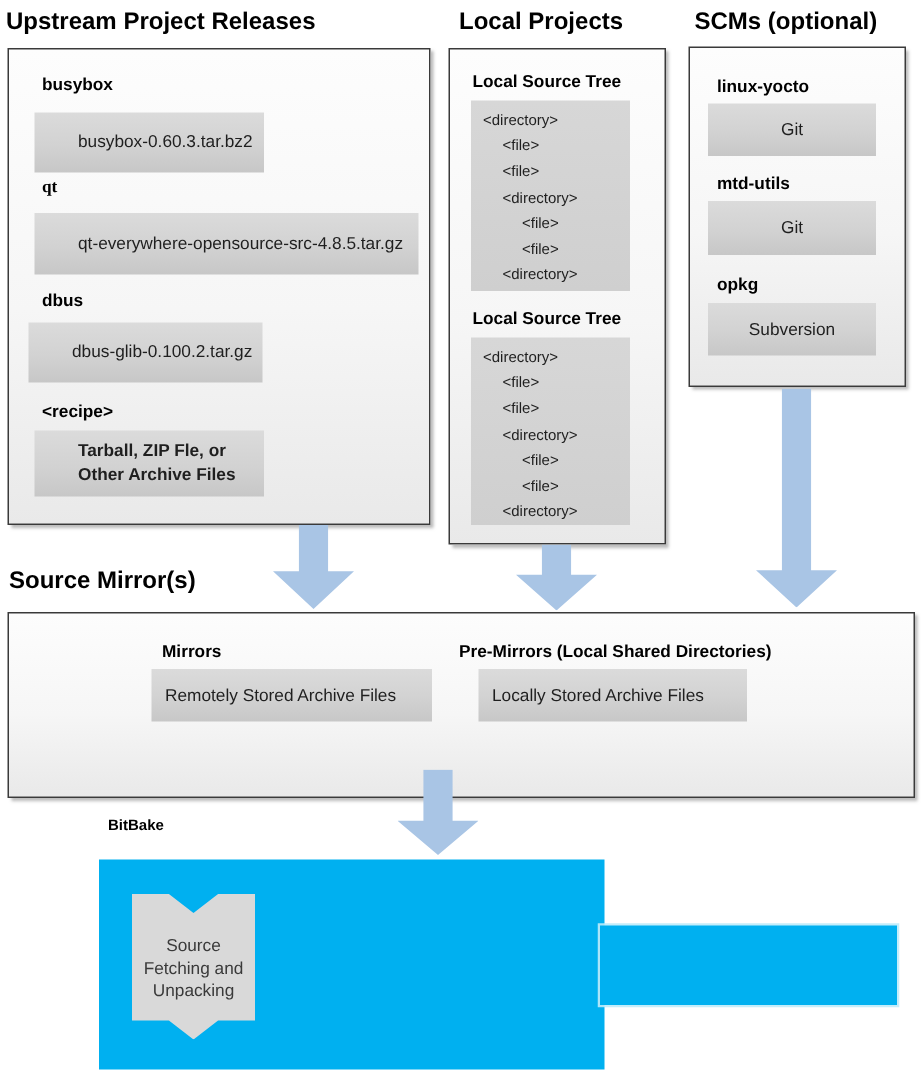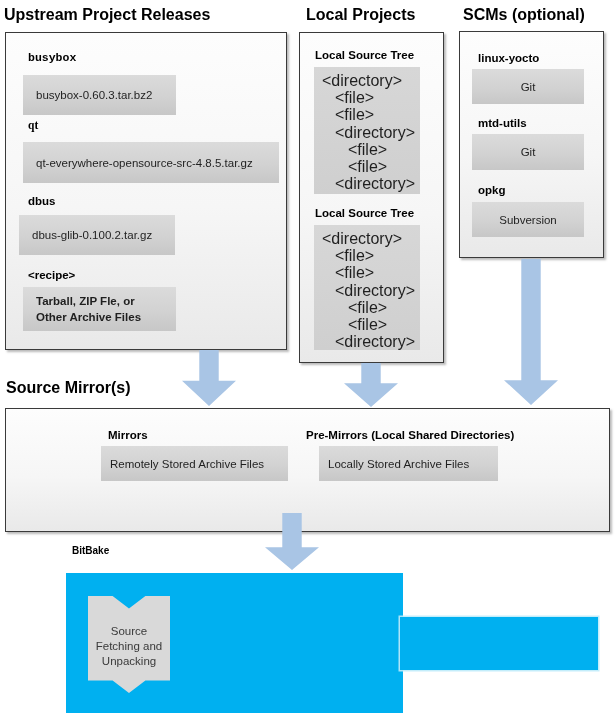--- a/index.html
+++ b/index.html
@@ -14,27 +14,27 @@
     background:linear-gradient(180deg,#fdfdfd 0%,#f6f6f6 55%,#e9e9e9 100%);
     box-shadow:2px 2px 2px rgba(130,130,130,0.55);
   }
   .glabel{position:absolute; font-size:11.5px; font-weight:bold; white-space:nowrap;}
   .gbox{
     position:absolute; box-sizing:border-box;
     background:linear-gradient(180deg,#dbdbdb 0%,#d2d2d2 55%,#c7c7c7 100%);
     font-size:11.5px; color:#1f1f1f;
     display:flex; align-items:center; white-space:nowrap;
   }
-  .gbox.padded{padding-left:13px;}
+  .gbox.padded{padding-left:29px;}
   .gbox.centered{justify-content:center;}
   .gbox.prelines{white-space:pre-line; line-height:16px;}
   .treebox{
     position:absolute; box-sizing:border-box;
     background:linear-gradient(180deg,#d7d7d7 0%,#cfcfcf 100%);
-    font-size:16px; color:#1f1f1f; padding-top:5px;
+    font-size:10px; color:#1f1f1f; padding-top:5px;
   }
   .tree-line{line-height:17.2px; white-space:nowrap;}
   .lvl0{padding-left:8px;} .lvl1{padding-left:21px;} .lvl2{padding-left:34px;}
   .arrow-down{
     position:absolute; background:#a9c5e5;
     clip-path:polygon(32% 0, 68% 0, 68% var(--hs), 100% var(--hs), 50% 100%, 0 var(--hs), 32% var(--hs));
   }
   #arrow-upstream{left:182px; top:350px; width:54px; height:56px; --hs:55%;}
   #arrow-local   {left:344px; top:363px; width:54px; height:44px; --hs:46%;}
   #arrow-scms    {left:504px; top:259px; width:54px; height:146px; --hs:83%;}
@@ -56,21 +56,21 @@
     padding-top:4px; box-sizing:border-box;
   }
 </style>
 </head>
 <body>
 
 <div class="canvas">
 
   <div class="sec-title" style="left:4px; top:6px;">Upstream Project Releases</div>
   <div class="panel" style="left:5px; top:32px; width:282px; height:318px;">
-    <div class="glabel" style="left:22px; top:18px;font-family:Liberation Mono, monospace;">busybox</div>
+    <div class="glabel" style="left:22px; top:18px;">busybox</div>
     <div class="gbox padded" style="left:17px; top:42px; width:153px; height:40px;">busybox-0.60.3.tar.bz2</div>
     <div class="glabel" style="left:22px; top:86px;font-family:Liberation Serif, serif;">qt</div>
     <div class="gbox padded" style="left:17px; top:109px; width:256px; height:41px;">qt-everywhere-opensource-src-4.8.5.tar.gz</div>
     <div class="glabel" style="left:22px; top:162px;">dbus</div>
     <div class="gbox padded" style="left:13px; top:182px; width:156px; height:40px;">dbus-glib-0.100.2.tar.gz</div>
     <div class="glabel" style="left:22px; top:236px;">&lt;recipe&gt;</div>
     <div class="gbox padded prelines" style="left:17px; top:254px; width:153px; height:44px;font-weight:bold;">Tarball, ZIP Fle, or
 Other Archive Files</div>
   </div>
 

